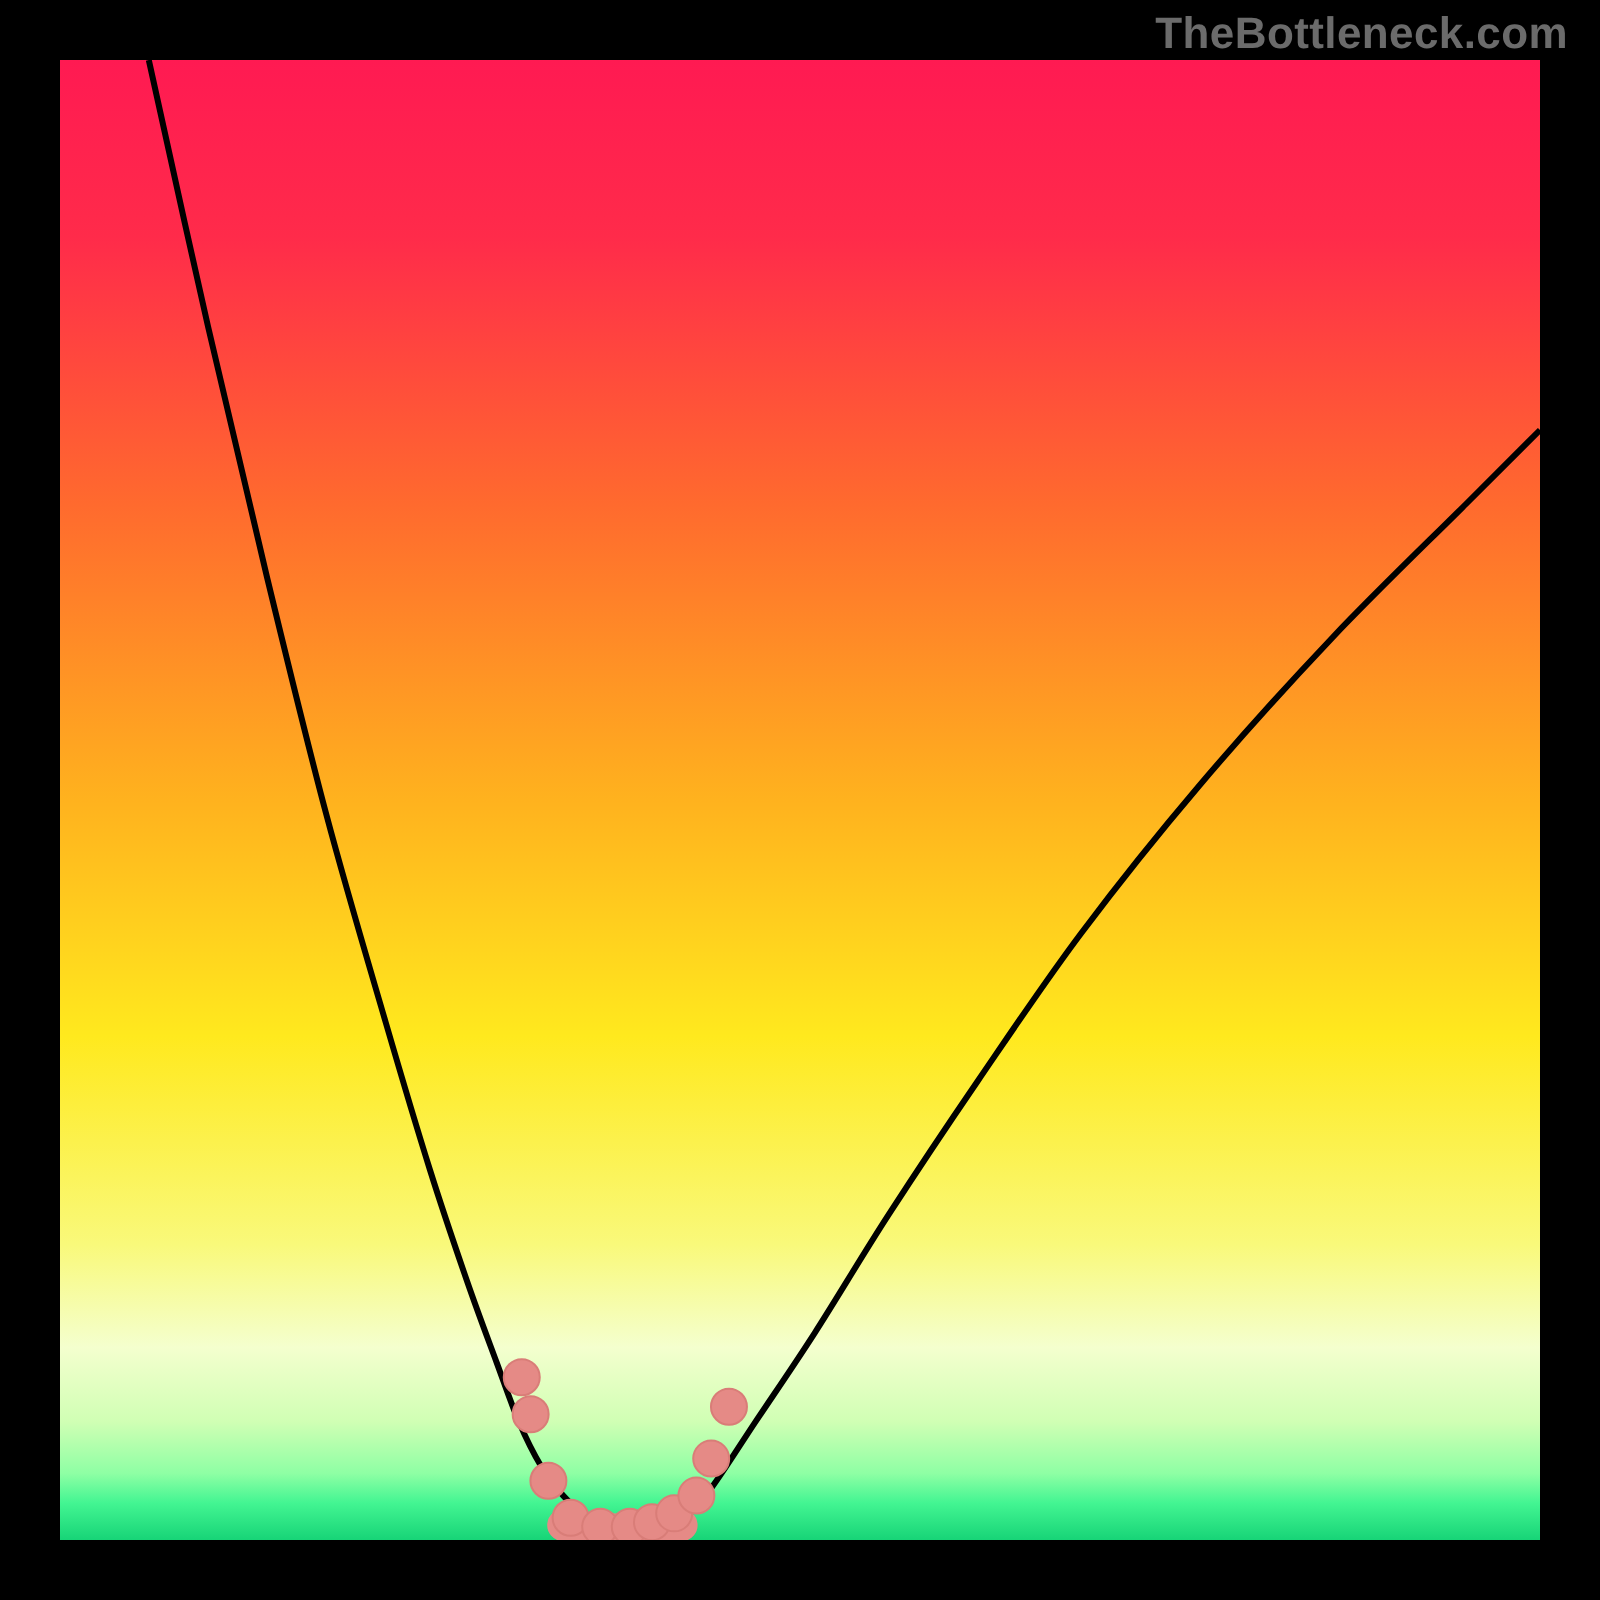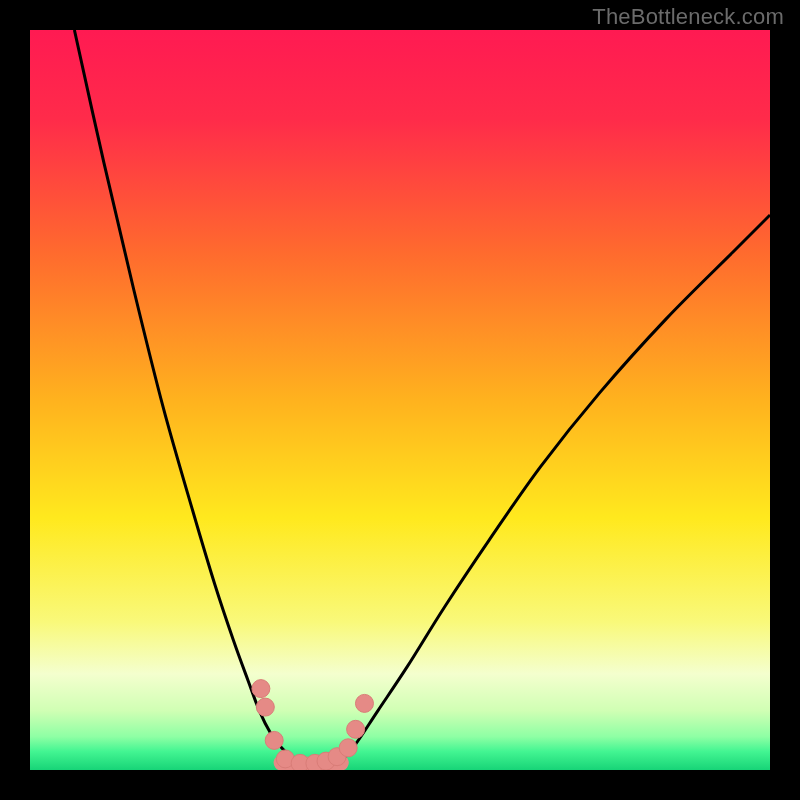--- a/index.html
+++ b/index.html
@@ -31,21 +31,21 @@
     position: absolute;
     inset: 0;
   }
   .watermark {
     position: absolute;
     top: 4px;
     right: 16px;
     color: #6b6b6b;
     font-size: 22px;
     letter-spacing: 0.2px;
-    font-weight: 400;
+    font-weight: 700;
   }
   svg.curves {
     position: absolute;
     inset: 0;
   }
 </style>
 </head>
 <body>
 
 <div class="frame">

